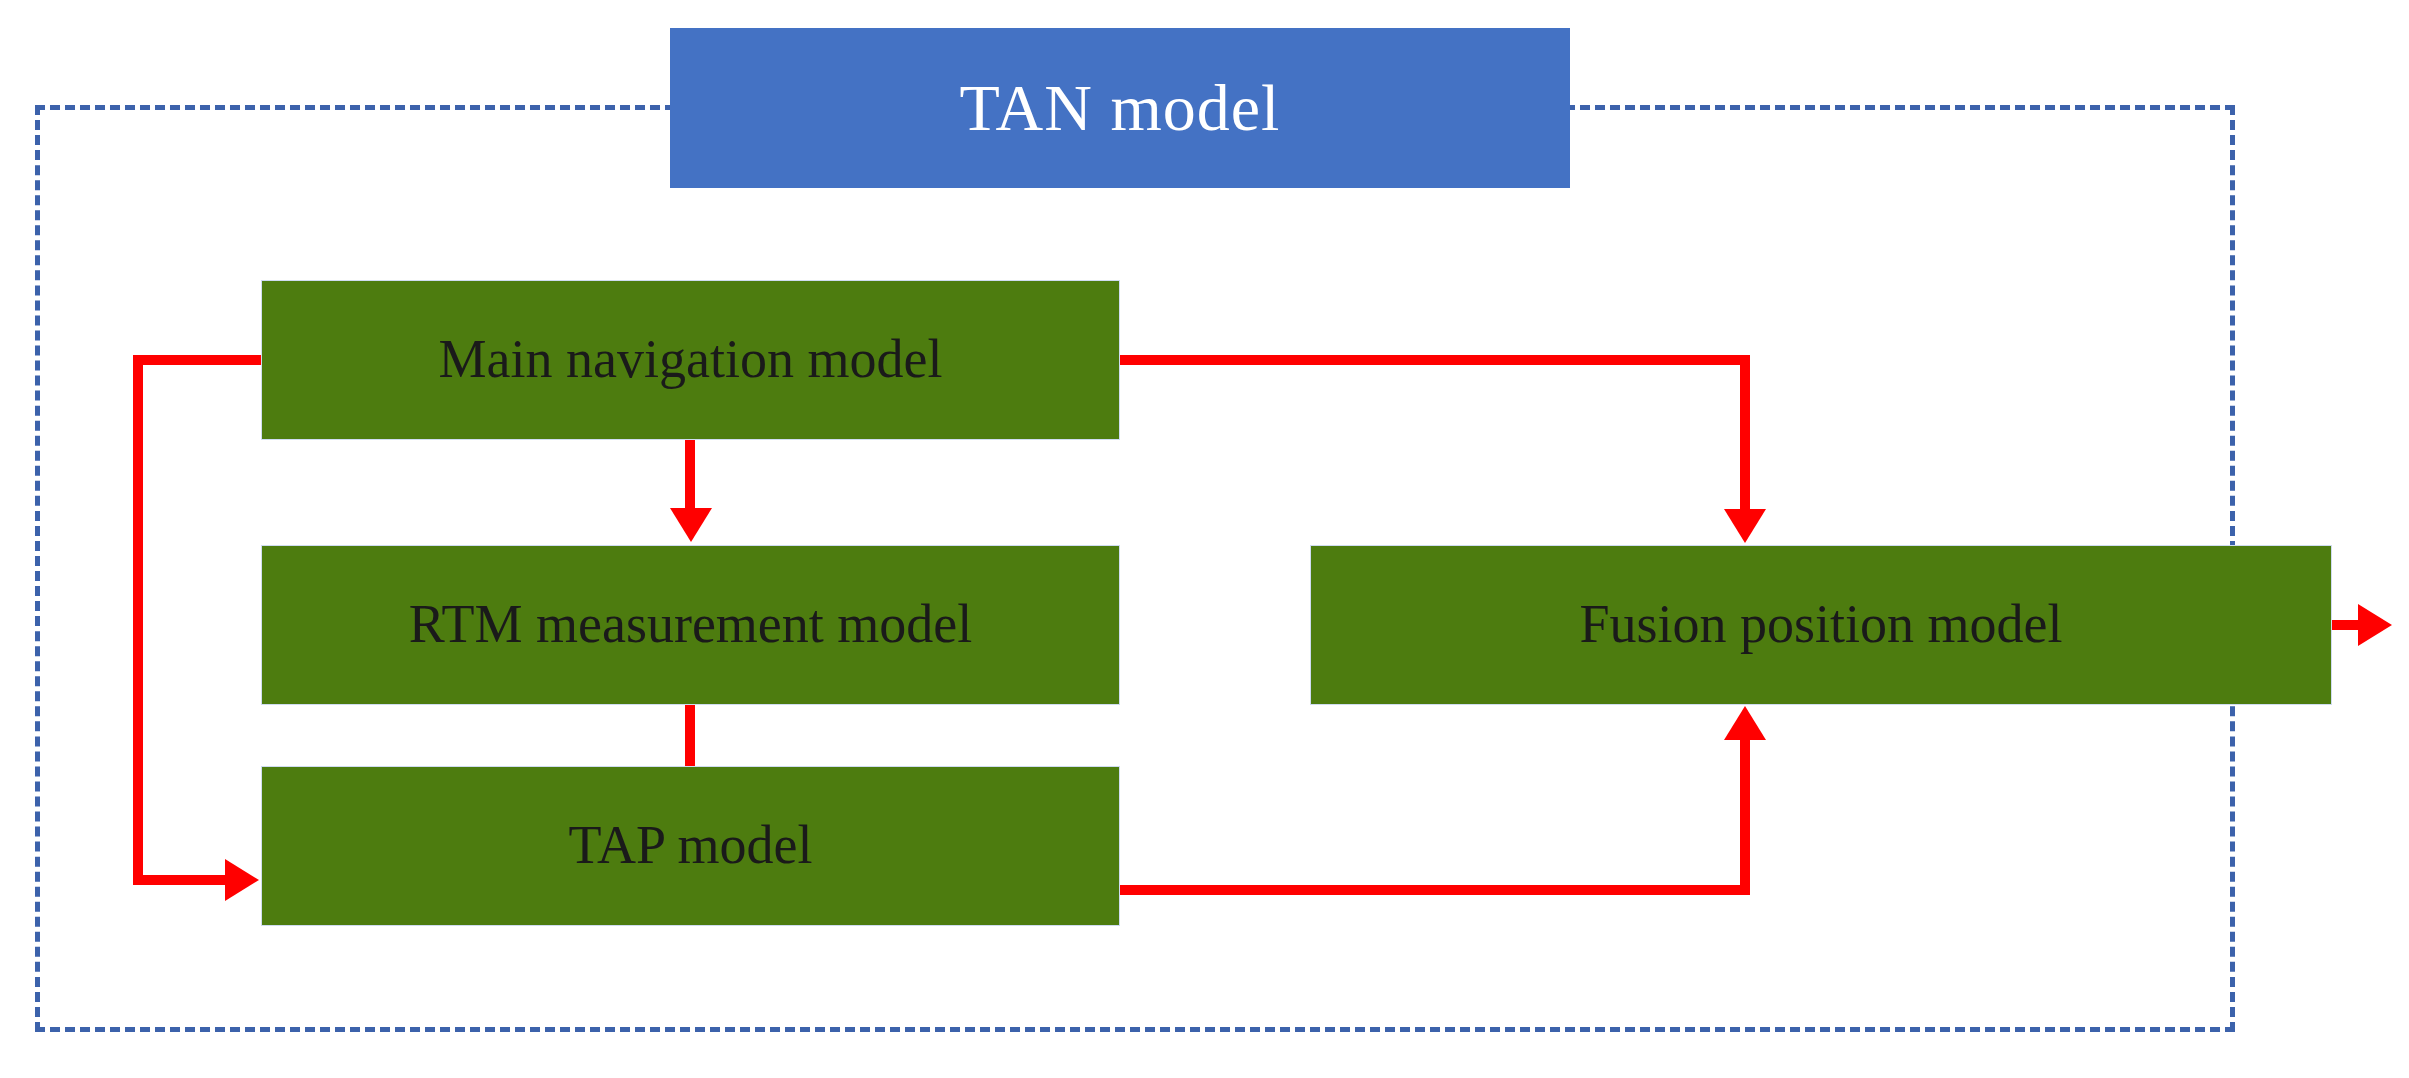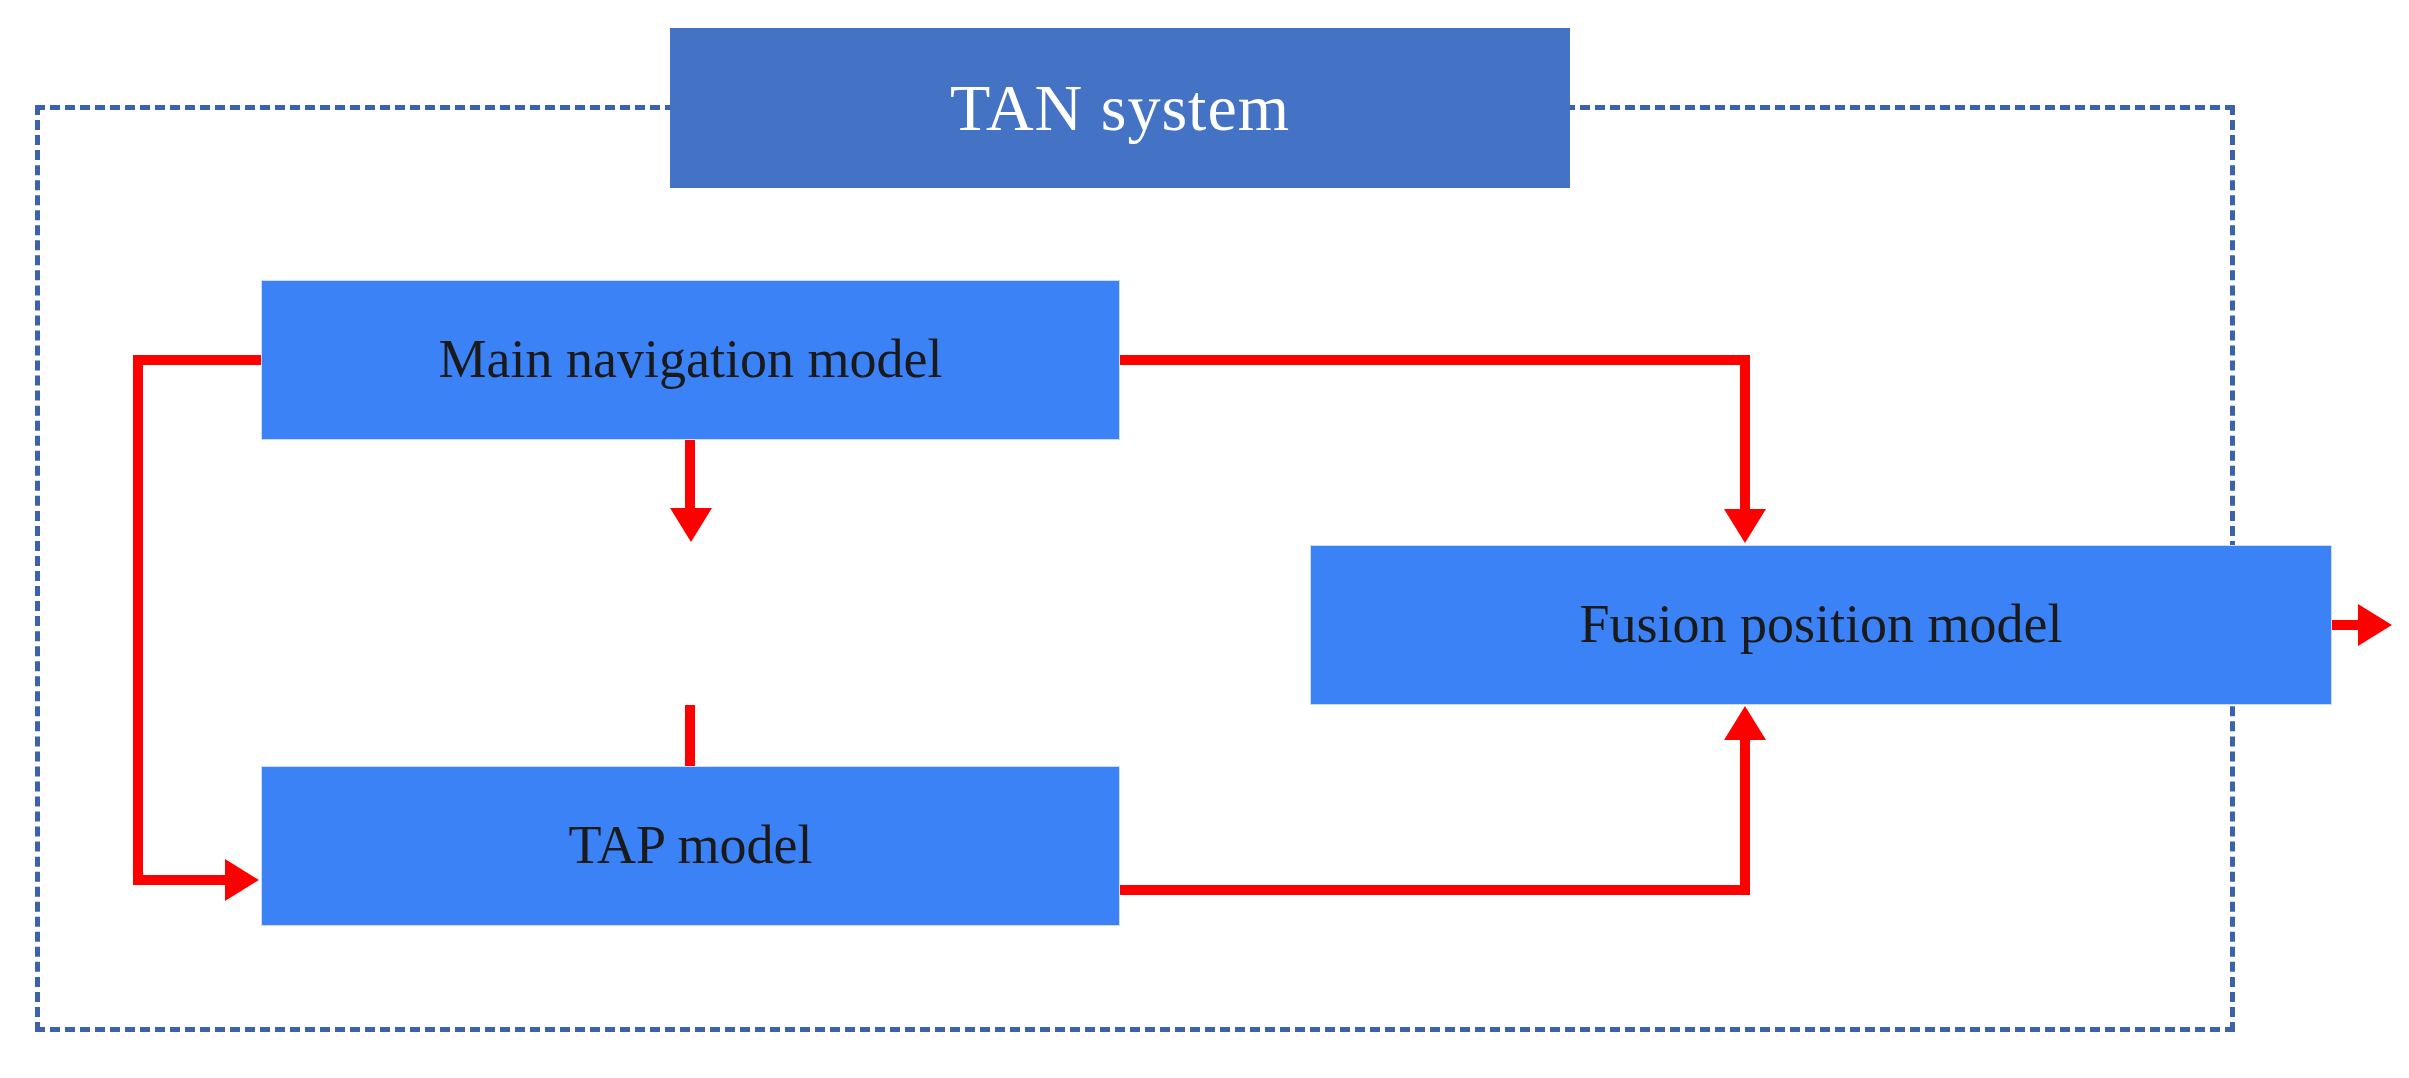--- a/index.html
+++ b/index.html
@@ -32,21 +32,21 @@
     display:flex;
     align-items:center;
     justify-content:center;
     font-size:66px;
     letter-spacing:1px;
     z-index:5;
   }
   
   .block{
     position:absolute;
-    background:#3b82f6;
+    background:#4d7c0f;
     border:1px solid #CFDCF0;
     box-sizing:border-box;
     display:flex;
     align-items:center;
     justify-content:center;
     color:#1a1a1a;
     font-size:54px;
     text-align:left;
     z-index:4;
     line-height:1.1;
@@ -104,24 +104,25 @@
   #conn-output-line       { left:2175px; top:620px; width:190px; height:10px; }
   #conn-output-head       { left:2358px; top:604px; }
 </style>
 </head>
 <body>
 
 <div id="canvas">
 
   <div id="system-boundary"></div>
 
-  <div id="system-title">TAN system</div>
+  <div id="system-title">TAN model</div>
 
   <div id="block-main-navigation" class="block">Main navigation model</div>
 
+  <div id="block-rtm-measurement" class="block">RTM measurement model</div>
 
   <div id="block-tap" class="block">TAP model</div>
 
   <div id="block-fusion-position" class="block">Fusion position model</div>
 
   <div id="conn-main-to-rtm-line" class="conn v"></div>
   <div id="conn-main-to-rtm-head" class="arrow arrow-down"></div>
 
   <div id="conn-rtm-to-tap-line" class="conn v"></div>
   <div id="conn-rtm-to-tap-head" class="arrow arrow-down"></div>

